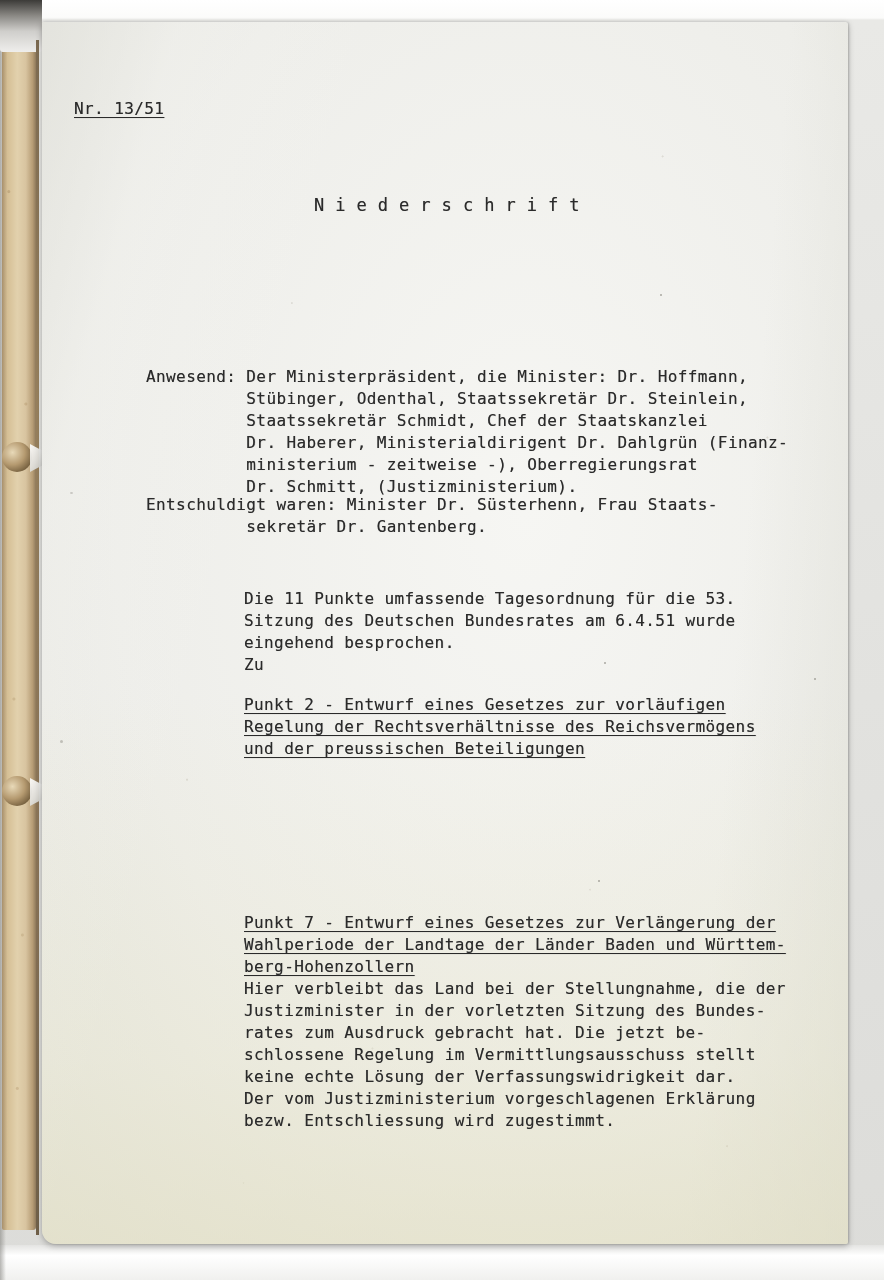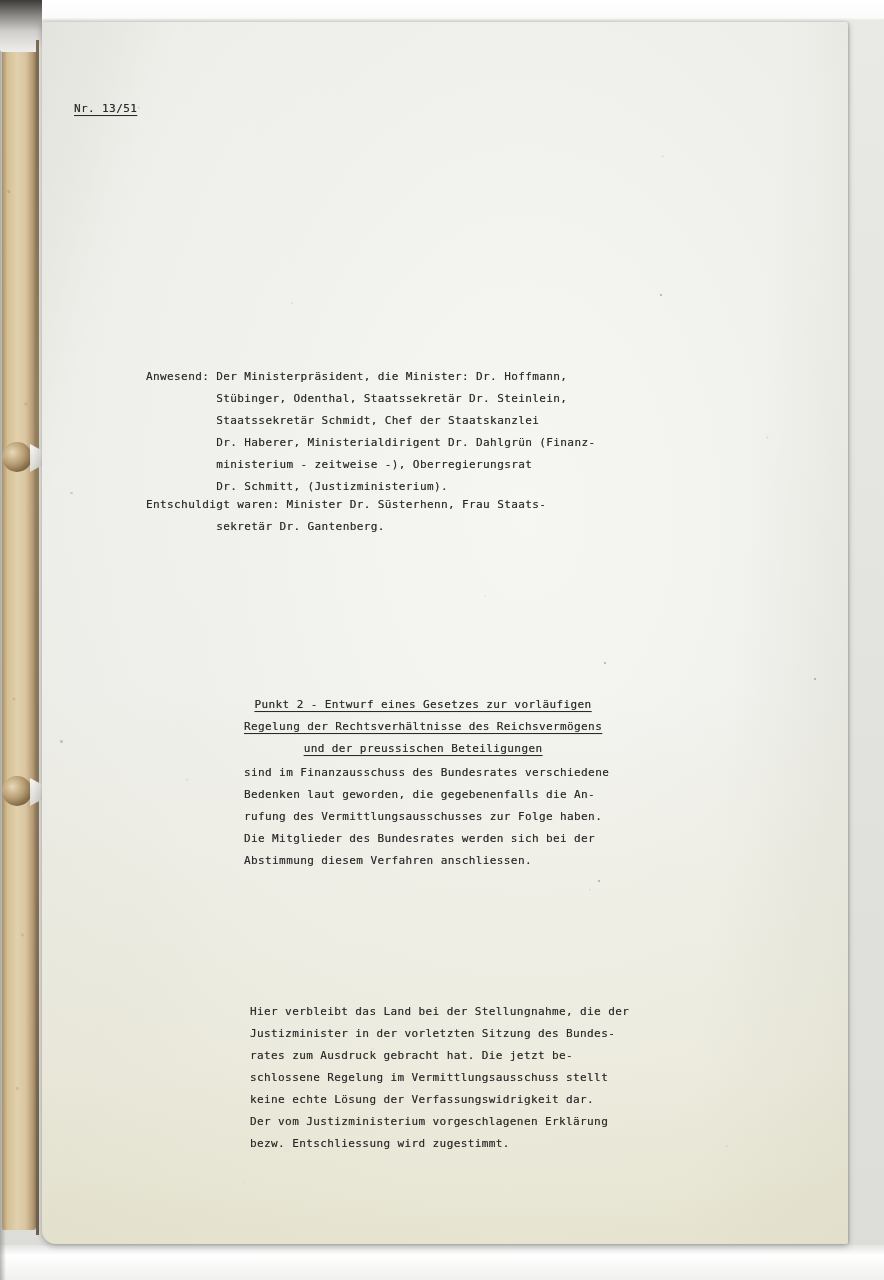--- a/index.html
+++ b/index.html
@@ -129,41 +129,41 @@
     content:"";
     position:absolute; inset:0; border-radius:inherit; pointer-events:none;
     background:linear-gradient(180deg, rgba(238,236,214,0) 55%, rgba(232,229,200,.35) 85%, rgba(226,222,190,.55) 100%);
   }
   .page-inner { position: relative; z-index: 3; height: 100%; }
 
   
   .tw {
     position: absolute;
     font-family: "DejaVu Sans Mono", monospace;
-    font-size: 11px;
+    font-size: 16px;
     line-height: 22px;
     color: #2a2a2a;
     white-space: pre;
     letter-spacing: .4px;
     text-shadow: 0 0 .6px rgba(60,60,60,.40), .3px .25px .7px rgba(90,90,90,.28);
   }
   .u  { text-decoration: underline; text-decoration-thickness: 1.4px; text-underline-offset: 3px; }
 
   
   #doc-number  { left: 32px;  top: 76px;  }
   #title       { left: 272px; top: 172px; font-size: 17px; }
   #subtitle    { left: 92px;  top: 230px; }
   #attendees   { left: 104px; top: 344px; }
   #excused     { left: 104px; top: 472px; }
   #item1-head  { left: 104px; top: 538px; }
   #item1-body  { left: 202px; top: 566px; }
-  #punkt2-head { left: 202px; top: 672px; text-align: center; }
+  #punkt2-head { left: 202px; top: 672px; }
   #punkt2-body { left: 202px; top: 740px; }
   #punkt7-head { left: 202px; top: 890px; }
-  #punkt7-body { left: 202px; top: 979px; margin-left: 6px; }
+  #punkt7-body { left: 202px; top: 956px; }
 
   
   .speck { position:absolute; background:#6d6b62; border-radius:50%; z-index:4; opacity:.55; }
 </style>
 </head>
 <body>
 
 <div id="scan">
 
   <div class="backdrop"></div>
@@ -176,44 +176,47 @@
   <div class="ring r1"></div>
   <div class="ring-tab t1"></div>
   <div class="ring r2"></div>
   <div class="ring-tab t2"></div>
 
   <div class="page">
     <div class="page-inner">
 
       <div class="tw u" id="doc-number">Nr. 13/51</div>
 
+      <div class="tw" id="title">N i e d e r s c h r i f t</div>
 
 
       <div class="tw" id="excused">Entschuldigt waren: Minister Dr. Süsterhenn, Frau Staats-
           sekretär Dr. Gantenberg.</div>
 
       <div class="tw" id="attendees">Anwesend: Der Ministerpräsident, die Minister: Dr. Hoffmann,
           Stübinger, Odenthal, Staatssekretär Dr. Steinlein,
           Staatssekretär Schmidt, Chef der Staatskanzlei
           Dr. Haberer, Ministerialdirigent Dr. Dahlgrün (Finanz-
           ministerium - zeitweise -), Oberregierungsrat
           Dr. Schmitt, (Justizministerium).</div>
 
 
+      <div class="tw" id="item1-body">Die 11 Punkte umfassende Tagesordnung für die 53.
+Sitzung des Deutschen Bundesrates am 6.4.51 wurde
+eingehend besprochen.
+Zu</div>
 
       <div class="tw" id="punkt2-head"><span class="u">Punkt 2 - Entwurf eines Gesetzes zur vorläufigen</span>
 <span class="u">Regelung der Rechtsverhältnisse des Reichsvermögens</span>
 <span class="u">und der preussischen Beteiligungen</span></div>
 
-      <div class="tw" id="punkt2-body">sind im Finanzausschuss des Bundesrates verschiedene
-Bedenken laut geworden, die gegebenenfalls die An-
-rufung des Vermittlungsausschusses zur Folge haben.
-Die Mitglieder des Bundesrates werden sich bei der
-Abstimmung diesem Verfahren anschliessen.</div>
-
+
+      <div class="tw" id="punkt7-head"><span class="u">Punkt 7 - Entwurf eines Gesetzes zur Verlängerung der</span>
+<span class="u">Wahlperiode der Landtage der Länder Baden und Württem-</span>
+<span class="u">berg-Hohenzollern</span></div>
 
       <div class="tw" id="punkt7-body">Hier verbleibt das Land bei der Stellungnahme, die der
 Justizminister in der vorletzten Sitzung des Bundes-
 rates zum Ausdruck gebracht hat. Die jetzt be-
 schlossene Regelung im Vermittlungsausschuss stellt
 keine echte Lösung der Verfassungswidrigkeit dar.
 Der vom Justizministerium vorgeschlagenen Erklärung
 bezw. Entschliessung wird zugestimmt.</div>
 
       <div class="speck" style="left:618px;top:272px;width:2px;height:2px;"></div>

